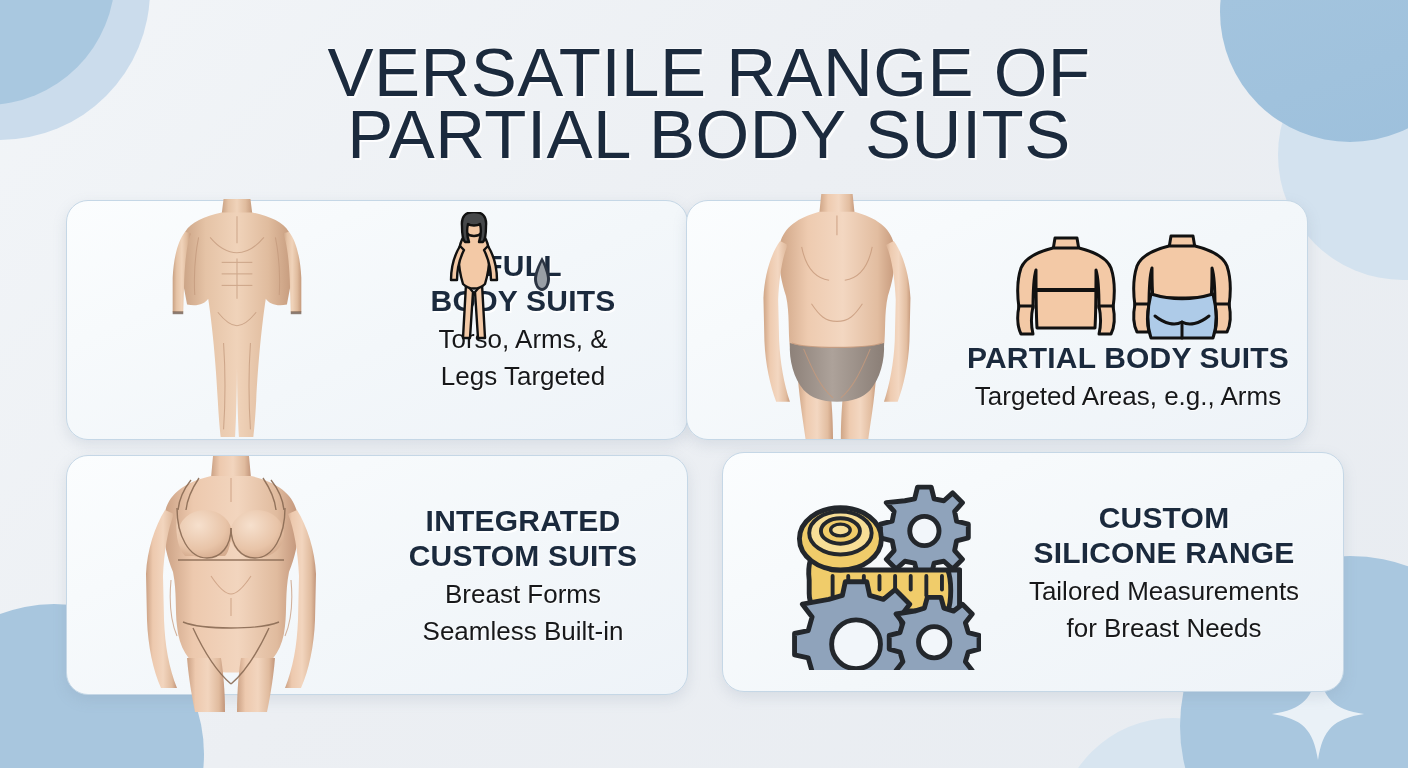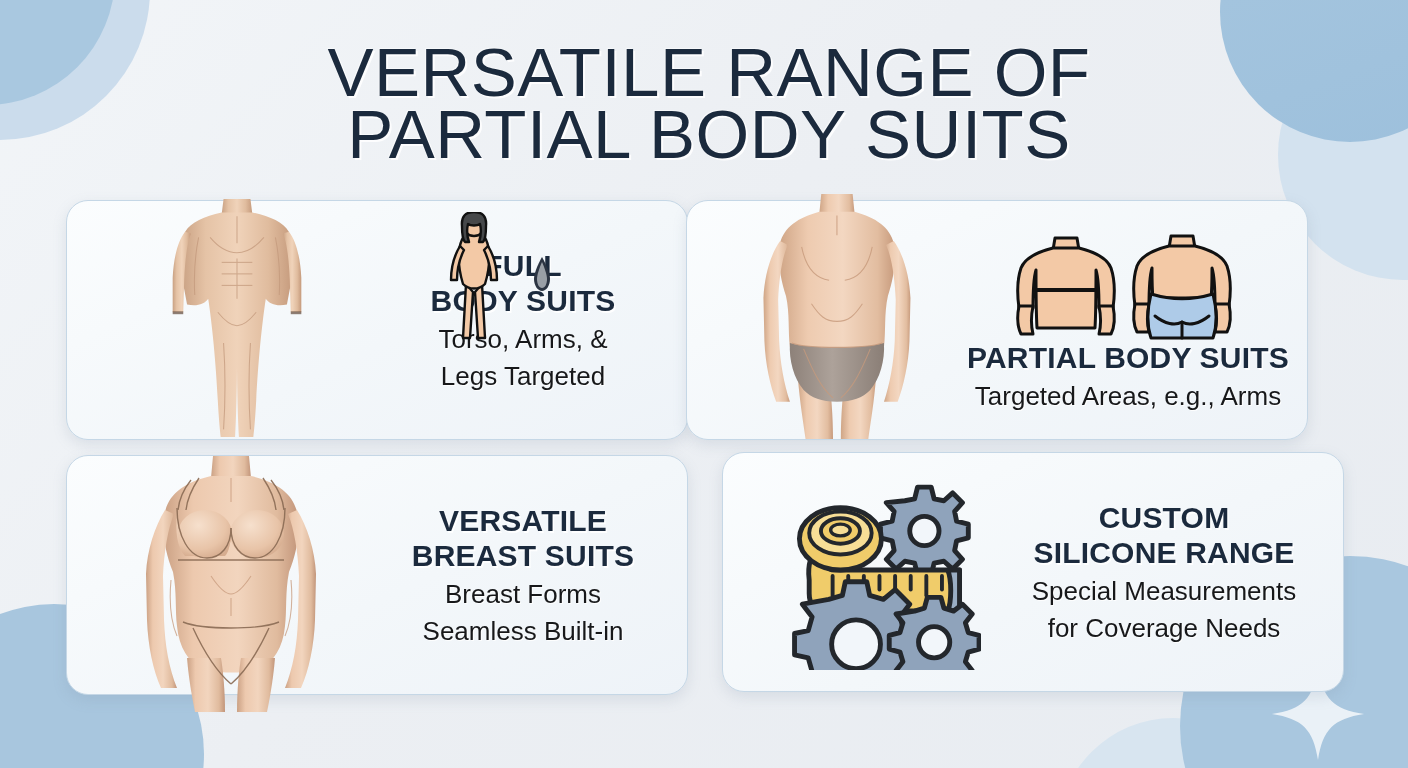--- a/index.html
+++ b/index.html
@@ -404,22 +404,22 @@
           <g fill="none" stroke="#c79a7c" stroke-width="1.1" opacity="0.75">
             <path d="M116 22 L116 46"></path>
             <path d="M96 120 C104 132 110 138 116 138 C122 138 128 132 136 120"></path>
             <path d="M116 142 L116 160"></path>
             <path d="M56 124 C54 146 56 166 62 180"></path>
             <path d="M176 124 C178 146 176 166 170 180"></path>
           </g>
         </svg>
       </div>
       <div class="card-text">
-        <div class="card-head">VERSATILE</div>
-        <div class="card-head">BREAST SUITS</div>
+        <div class="card-head">INTEGRATED</div>
+        <div class="card-head">CUSTOM SUITS</div>
         <div class="card-sub">Breast Forms</div>
         <div class="card-sub">Seamless Built-in</div>
       </div>
     </div>
 
     <div class="card card-4">
       <div class="card-art art-narrow" style="align-items:center;">
         <svg viewBox="0 0 210 200" width="205" height="196" style="margin-left:40px;">
           <g stroke="#23272c" stroke-width="5" stroke-linejoin="round" stroke-linecap="round">
 
@@ -466,19 +466,19 @@
                        L182 204 L172 207 L169 218 L155 218 L152 207 L142 204 L133 211 L123 201
                        L130 192 L127 182 L116 179 L116 165 L127 162 L130 152 L123 143 Z" fill="#8fa3bb"></path>
               <circle cx="162" cy="172" r="16" fill="#f2f6fa"></circle>
             </g>
           </g>
         </svg>
       </div>
       <div class="card-text">
         <div class="card-head">CUSTOM</div>
         <div class="card-head">SILICONE RANGE</div>
-        <div class="card-sub">Special Measurements</div>
-        <div class="card-sub">for Coverage Needs</div>
+        <div class="card-sub">Tailored Measurements</div>
+        <div class="card-sub">for Breast Needs</div>
       </div>
     </div>
 
   </div>
 </div>
 
 </body></html>

